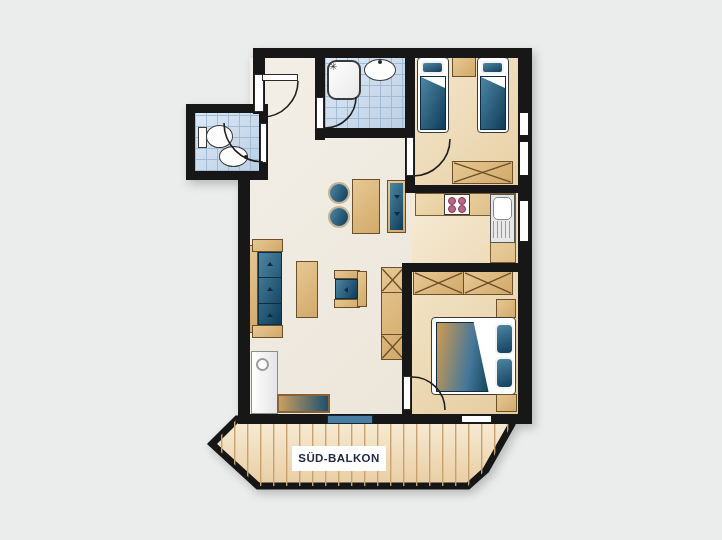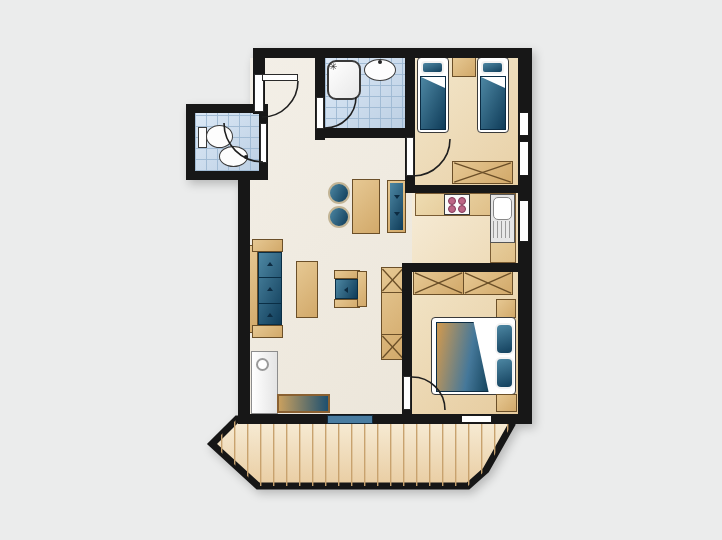--- a/index.html
+++ b/index.html
@@ -196,15 +196,16 @@
   <div class="doorgap" style="left:262px;top:74px;width:36px;height:7px"></div>
 
   <svg class="abs arcsvg" style="left:0;top:0;width:722px;height:540px" viewBox="0 0 722 540">
     <path d="M298,81 A36 36 0 0 1 262,117"></path>
     <path d="M263,162 A39 39 0 0 1 224,123"></path>
     <path d="M325,128 A31 31 0 0 0 356,97"></path>
     <path d="M413,176 A37 37 0 0 0 450,139"></path>
     <path d="M412,377 A33 33 0 0 1 445,410"></path>
   </svg>
 
+  <div class="balcony-label">SÜD-BALKON</div>
 
  </div>
 </div>
 
 </body></html>

